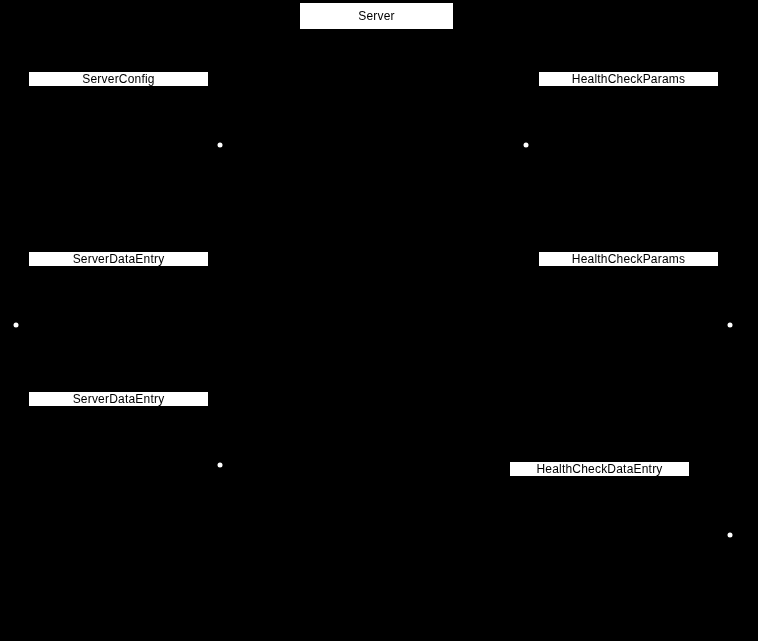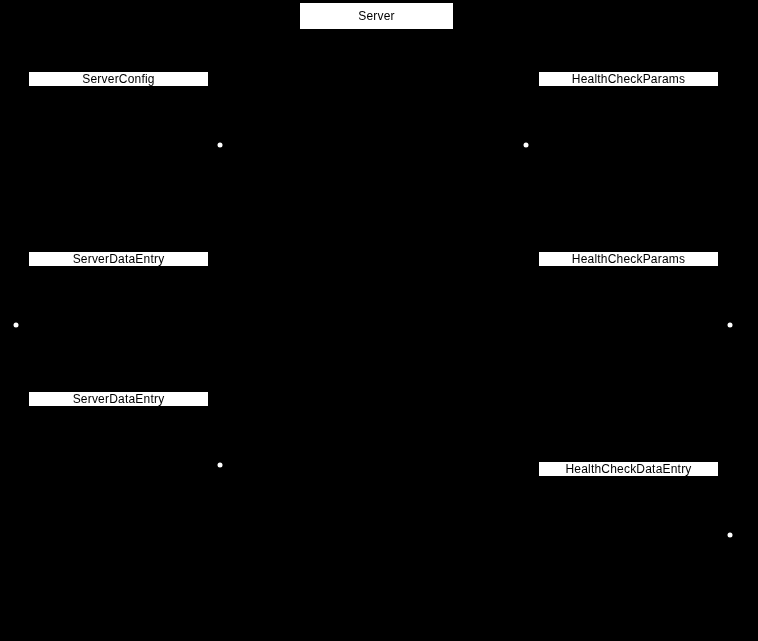--- a/index.html
+++ b/index.html
@@ -28,21 +28,21 @@
     font-weight: 400;
     letter-spacing: 0.2px;
     white-space: nowrap;
   }
   .node-server                  { left: 300px; top: 3px;  width: 153px; height: 26px; }
   .node-server-config           { left: 29px;  top: 72px; }
   .node-health-check-config     { left: 539px; top: 72px; }
   .node-server-data-entry       { left: 29px;  top: 252px; }
   .node-health-check-params     { left: 539px; top: 252px; }
   .node-server-data-value       { left: 29px;  top: 392px; }
-  .node-health-check-data-entry { left: 539px; top: 462px; }
+  .node-health-check-data-entry { left: 510px; top: 462px; }
 
   .dot {
     position: absolute;
     width: 5px;
     height: 5px;
     background: #ffffff;
     border-radius: 50%;
     transform: translate(-50%, -50%);
   }
   .dot-1 { left: 220px; top: 145px; }

